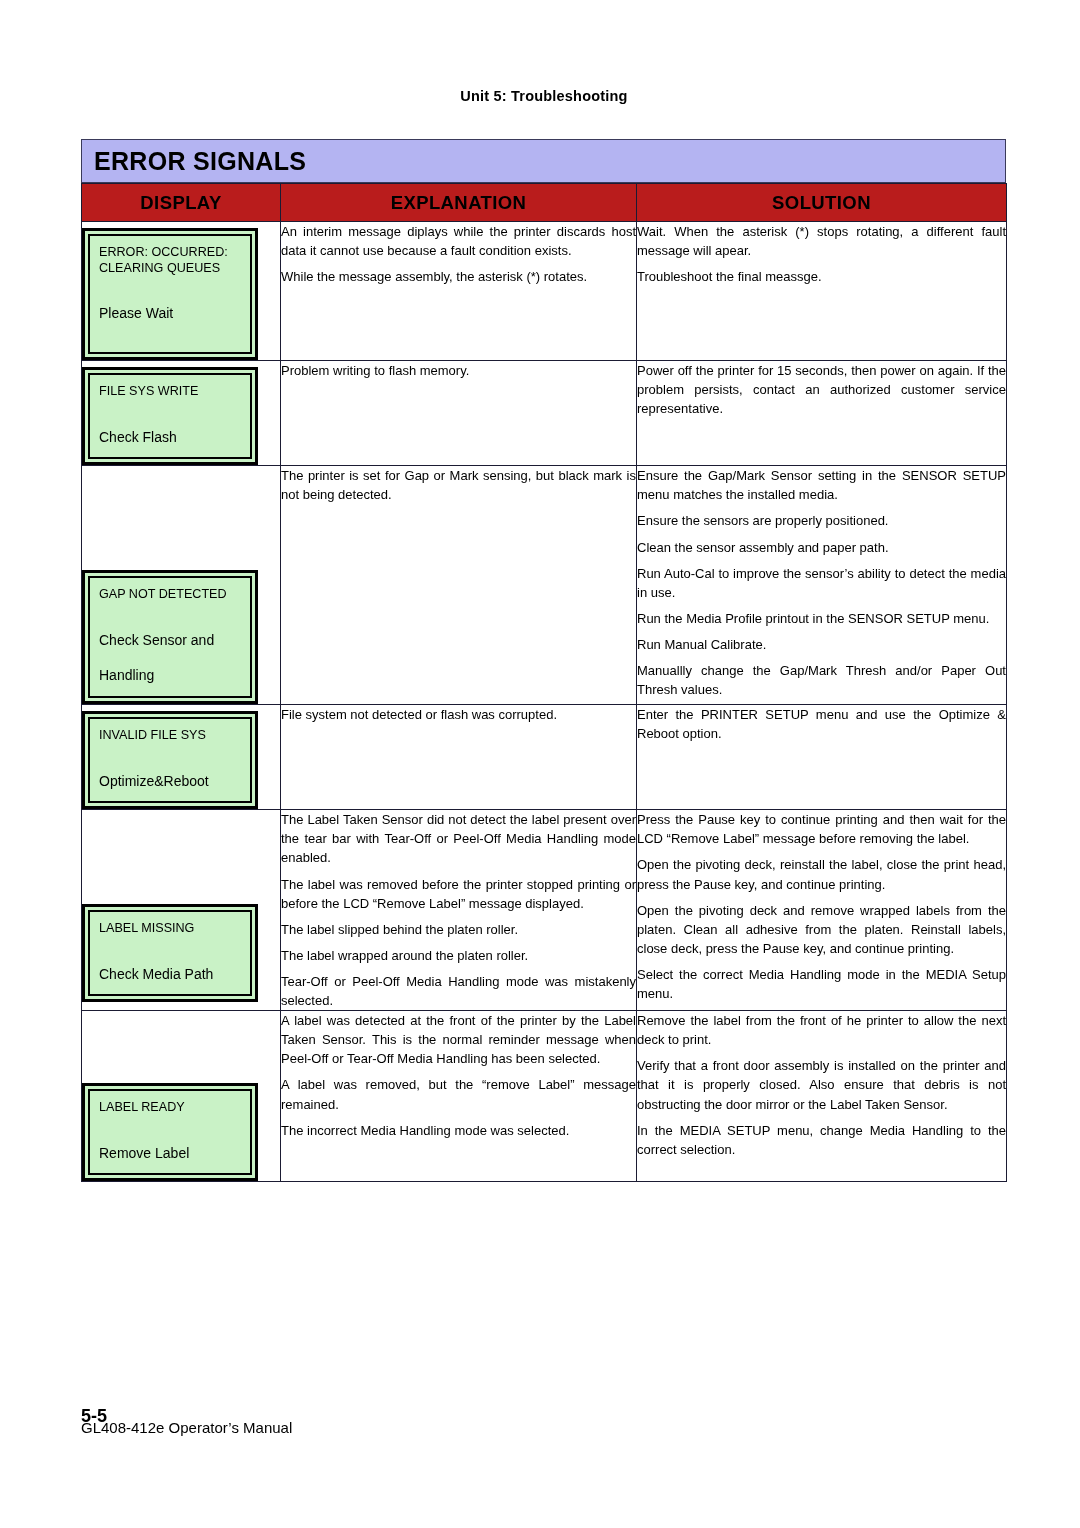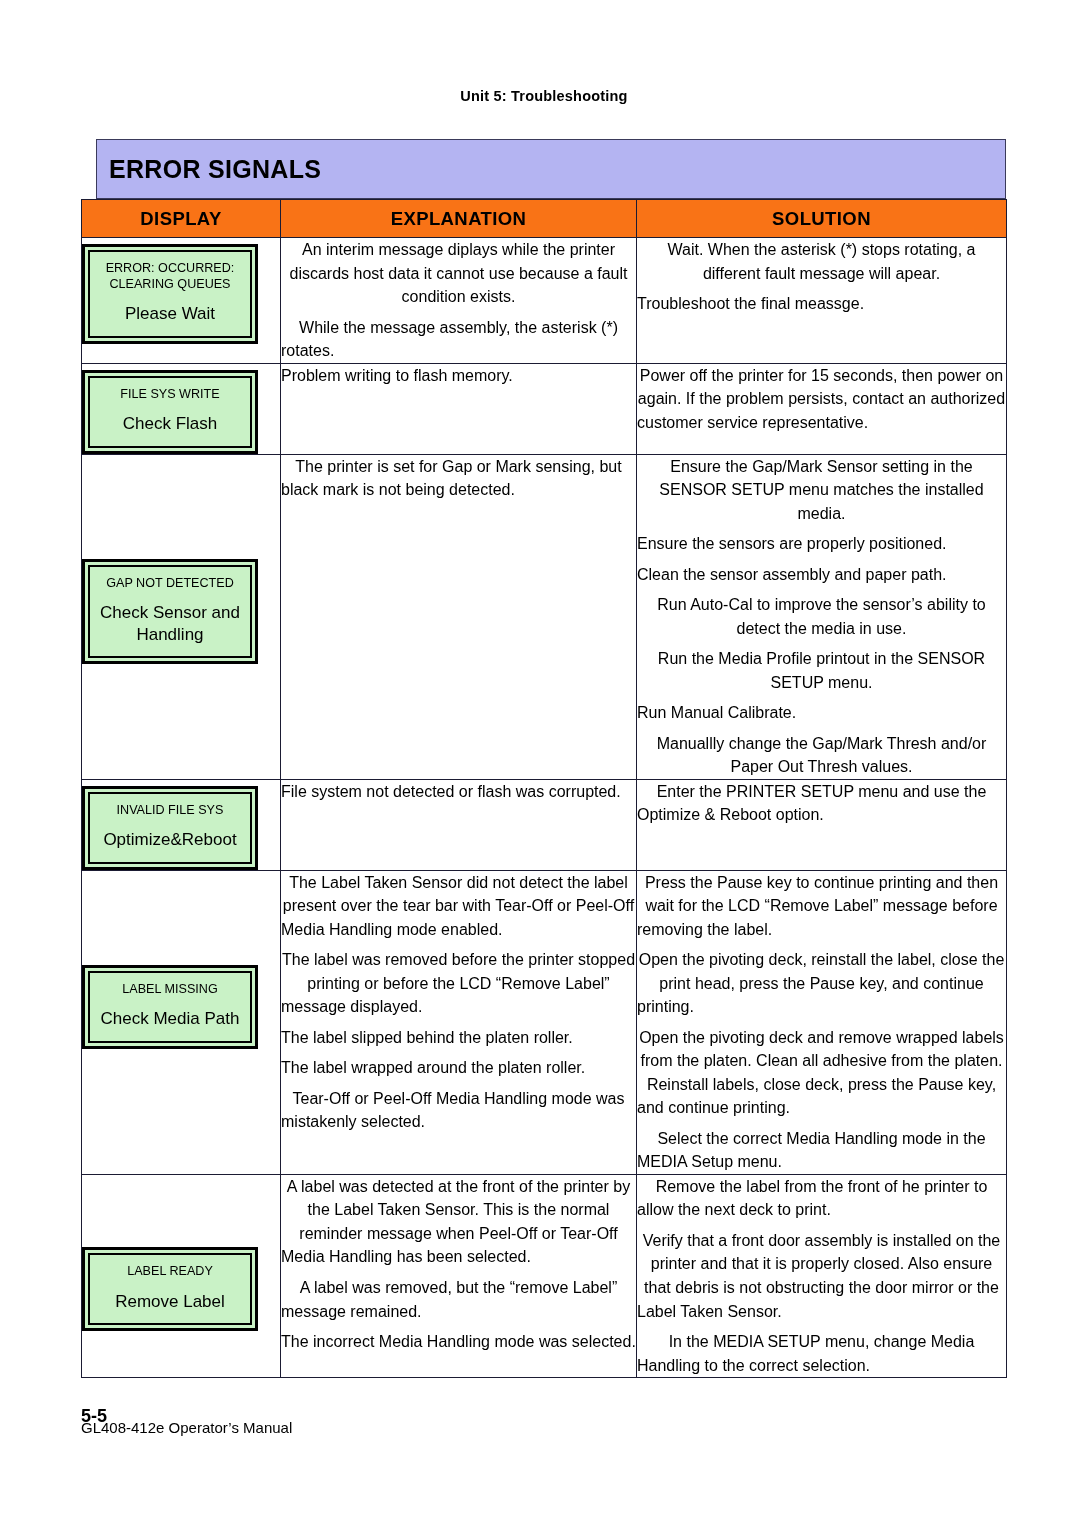--- a/index.html
+++ b/index.html
@@ -41,25 +41,24 @@
   .table-wrap {
     position: absolute;
     left: 81px;
     top: 139px;
     width: 925px;
   }
 
   .title-band {
     background: #b4b4f2;
     border: 1.5px solid #3a3a5a;
-    height: 60px;
+    height: 44px;
     display: flex;
     align-items: center;
     padding-left: 12px;
-    margin-left: 15px;
   }
   .title-band .title-text {
     font-size: 25px;
     font-weight: bold;
     letter-spacing: 0.3px;
     line-height: 1;
   }
 
   table.signals {
     border-collapse: collapse;
@@ -68,40 +67,39 @@
   }
   table.signals col.c-display { width: 199px; }
   table.signals col.c-explanation { width: 356px; }
   table.signals col.c-solution { width: 370px; }
 
   table.signals th,
   table.signals td {
     border: 1.2px solid #1b1b33;
     vertical-align: top;
     padding: 0;
-    text-align: center;
   }
 
   table.signals thead th {
-    background: #f97316;
+    background: #b91c1c;
     height: 38px;
     text-align: center;
     vertical-align: middle;
     font-size: 18.5px;
     font-weight: bold;
     letter-spacing: 0.4px;
   }
 
   td.display-cell {
     padding: 10px 8px 10px 10px;
     position: relative;
   }
   td.text-cell {
     padding: 6px 8px 8px 9px;
-    font-size: 16px;
+    font-size: 13px;
     line-height: 1.47;
     text-align: justify;
     text-justify: inter-word;
     hyphens: none;
   }
   td.text-cell p {
     margin: 0 0 7px 0;
   }
   td.text-cell p:last-child { margin-bottom: 0; }
   td.text-cell p.last-line-natural {
@@ -123,22 +121,23 @@
   }
   .lcd-line {
     font-size: 12.6px;
     line-height: 1.25;
     white-space: nowrap;
   }
   .lcd-gap {
     height: 11px;
   }
   .lcd-sub {
-    font-size: 17px;
+    font-size: 14px;
     line-height: 1.25;
+    margin-top: 18px;
   }
 
   
   .lcd-pos-top    { margin-top: 6px; }
   .lcd-pos-mid    { margin-top: 104px; }
   .lcd-pos-mid2   { margin-top: 94px; }
   .lcd-pos-mid3   { margin-top: 72px; }
 
   
   .footer {

